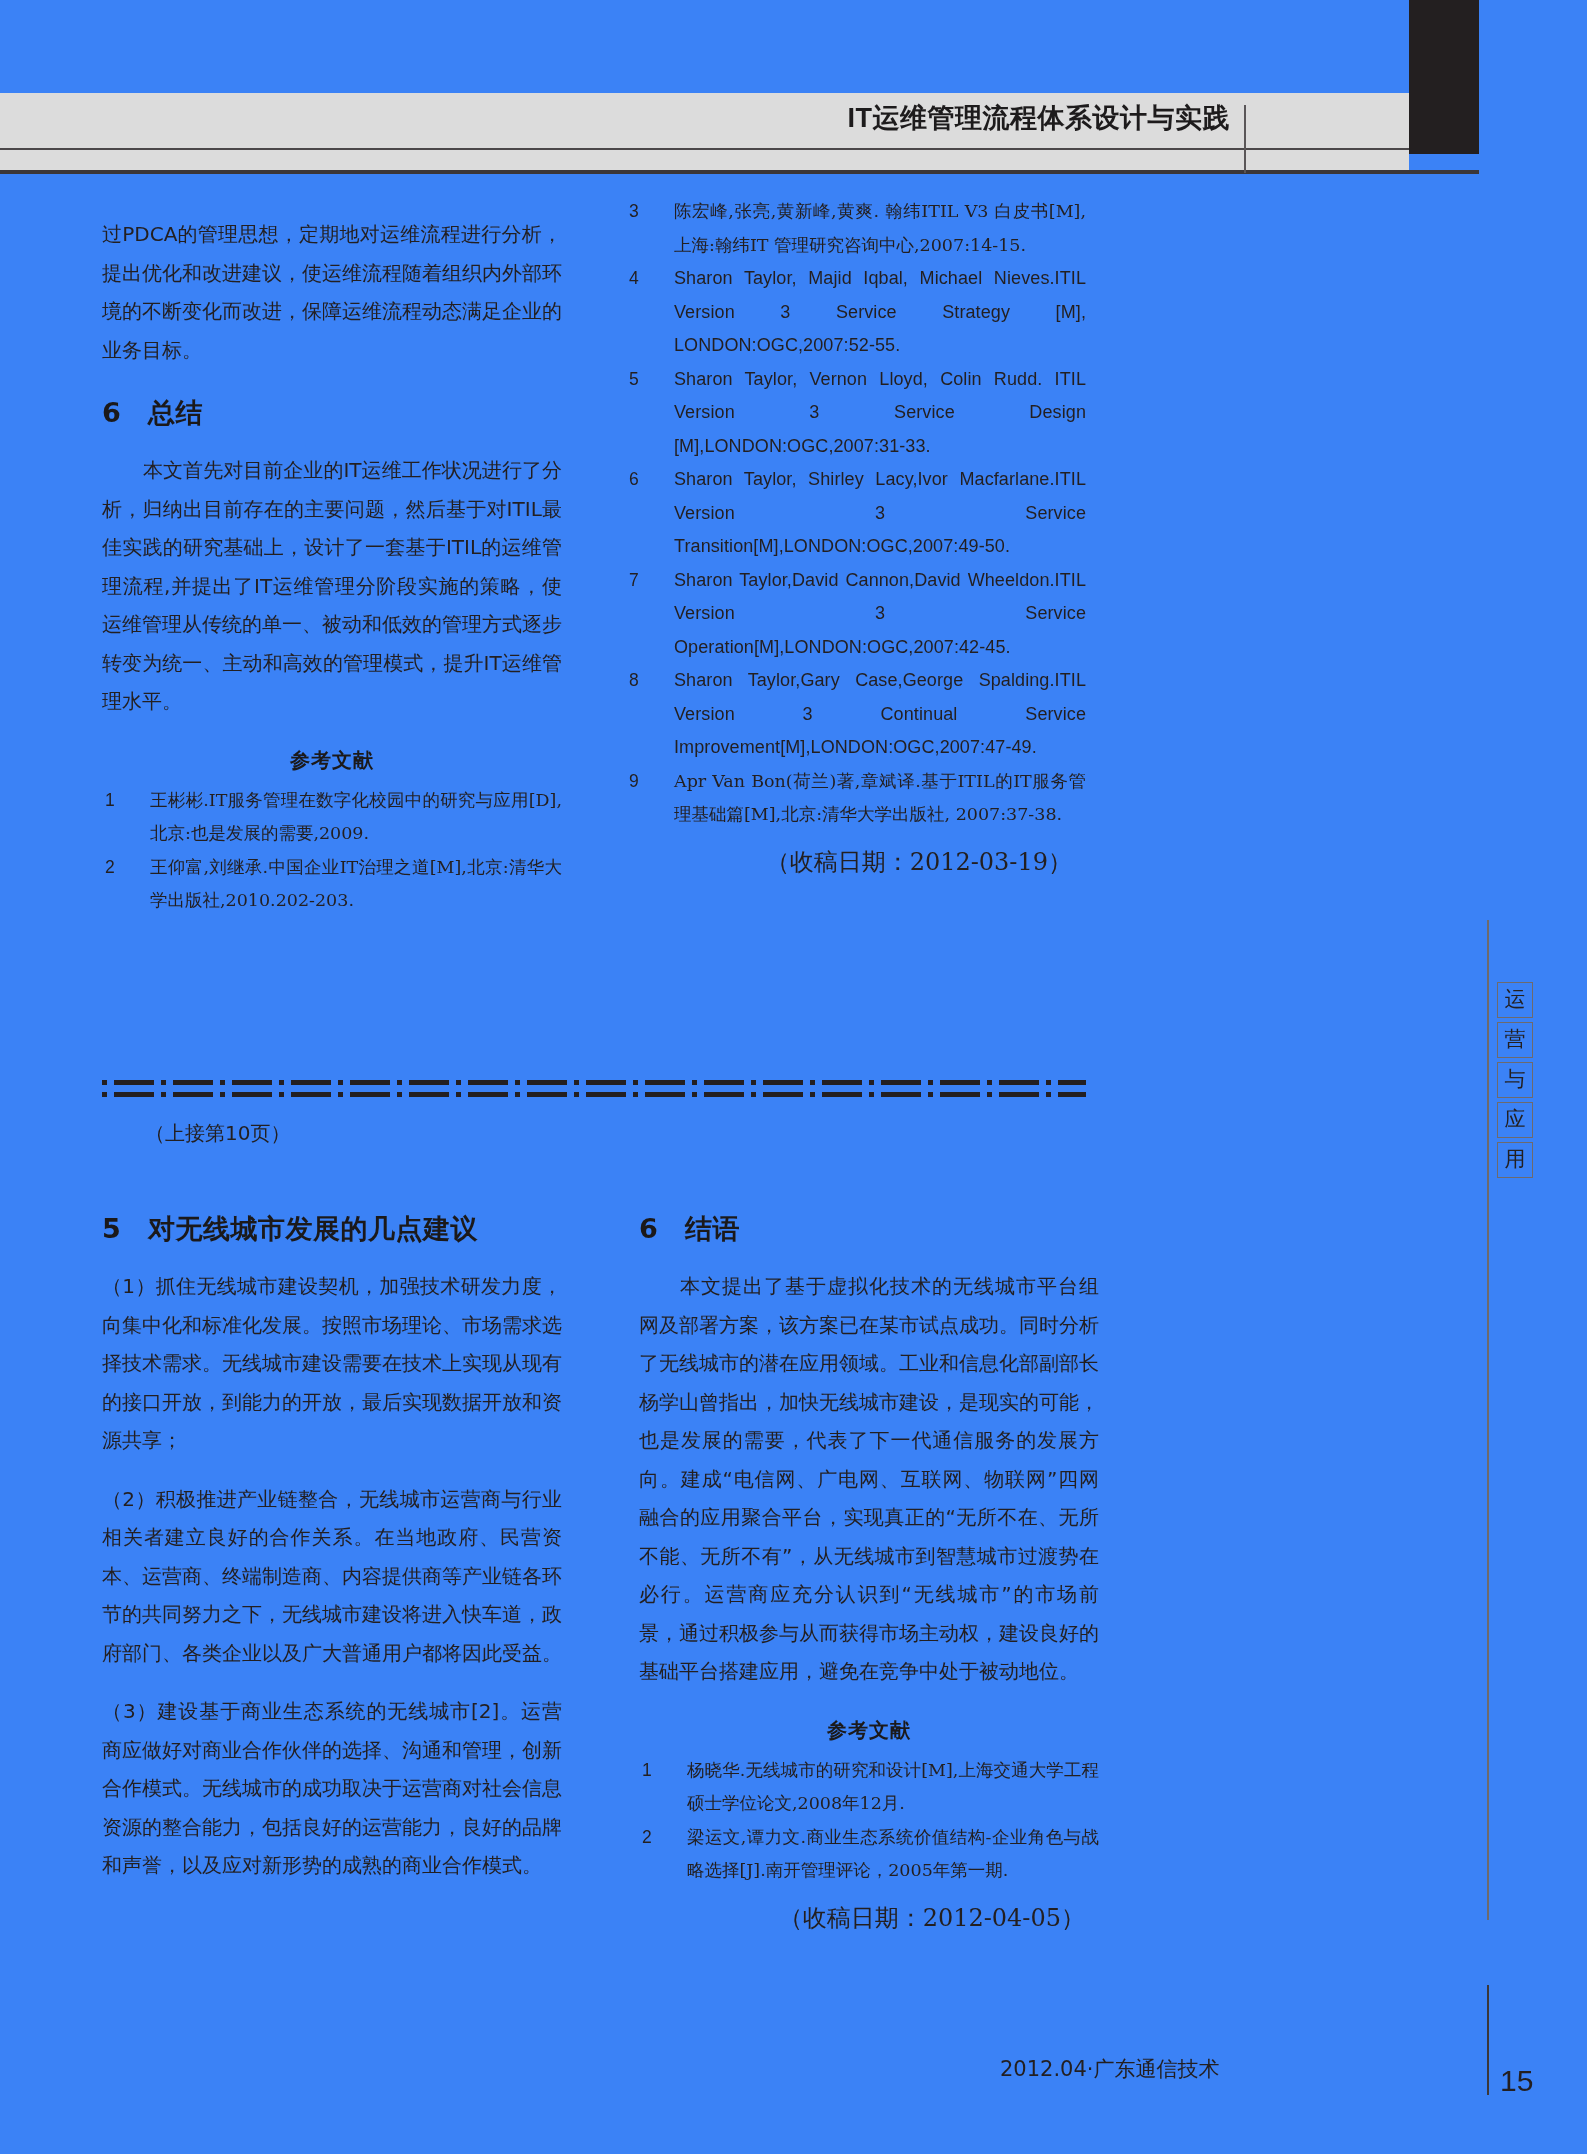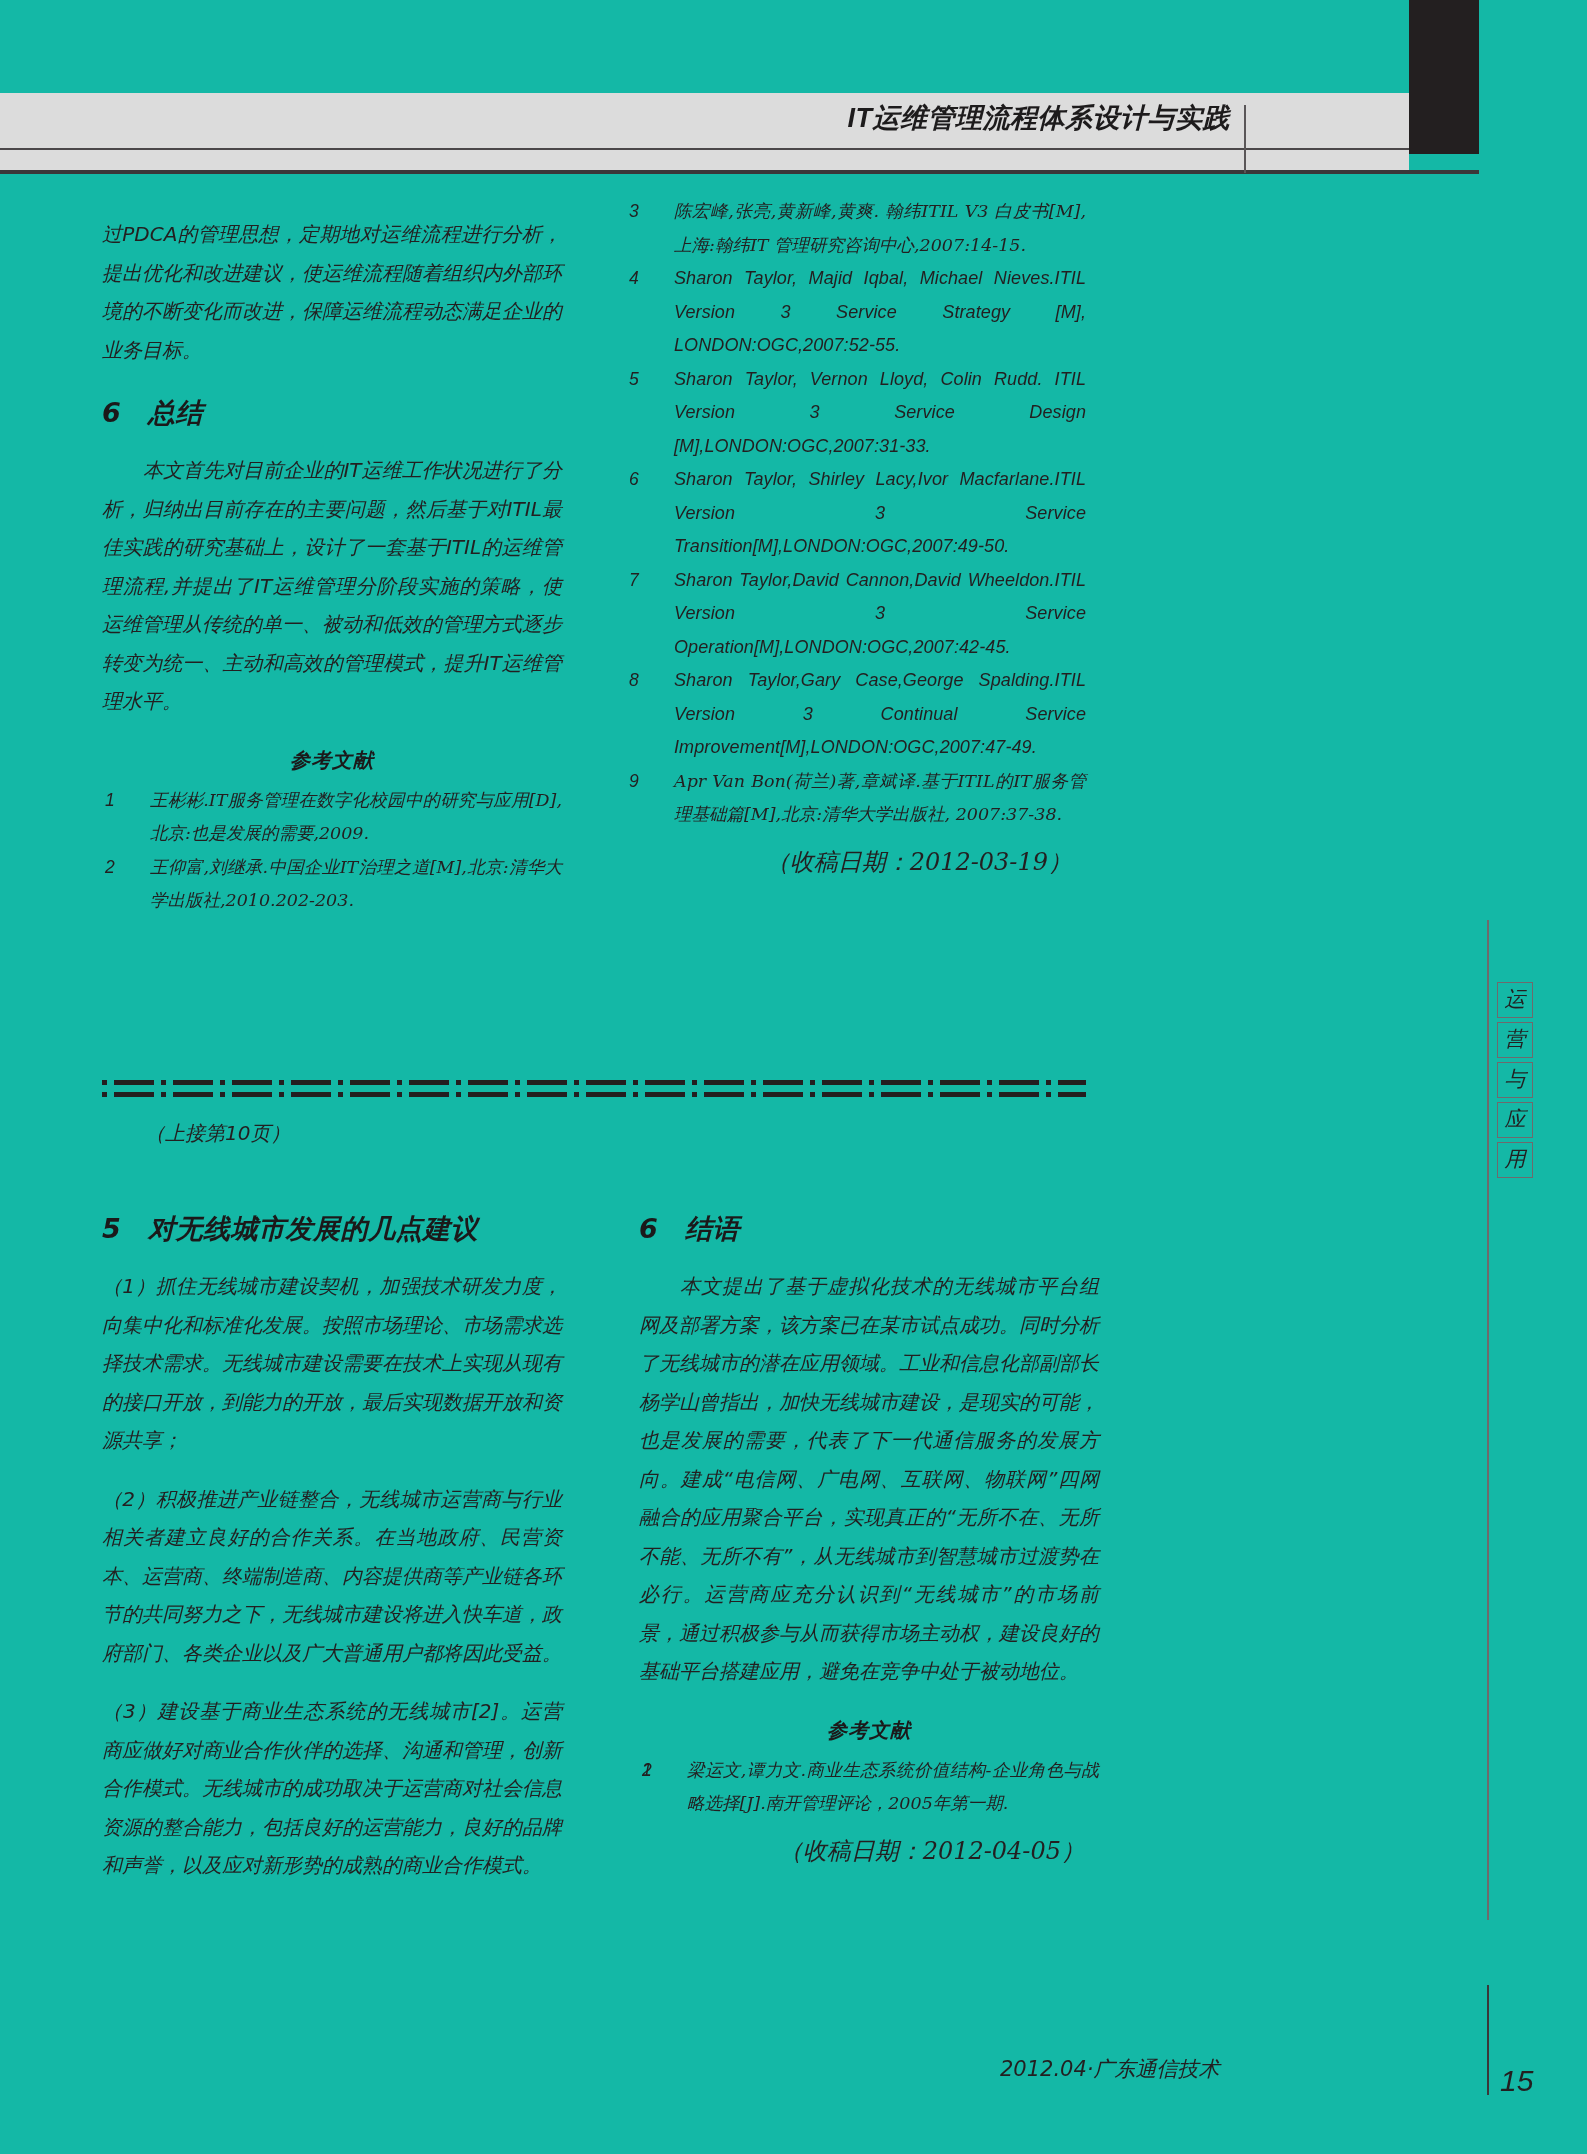--- a/index.html
+++ b/index.html
@@ -13,22 +13,21 @@
     position: relative;
     font-family: "Liberation Sans", "DejaVu Sans", sans-serif;
     color: #211f20;
     overflow: hidden;
   }
 
   
   .page {
     position: absolute;
     inset: 0;
-    background: #14b8a6;
-    font-style: italic;
+    background: #3b82f6;
   }
 
   
   .corner-block {
     position: absolute;
     top: 0;
     left: 1409px;
     width: 70px;
     height: 154px;
     background: #231f20;
@@ -352,20 +351,21 @@
       <span class="num">6</span><span>结语</span>
     </h2>
 
     <p class="body-cn indent">本文提出了基于虚拟化技术的无线城市平台组网及部署方案，该方案已在某市试点成功。同时分析了无线城市的潜在应用领域。工业和信息化部副部长杨学山曾指出，加快无线城市建设，是现实的可能，也是发展的需要，代表了下一代通信服务的发展方向。建成“电信网、广电网、互联网、物联网”四网融合的应用聚合平台，实现真正的“无所不在、无所不能、无所不有”，从无线城市到智慧城市过渡势在必行。运营商应充分认识到“无线城市”的市场前景，通过积极参与从而获得市场主动权，建设良好的基础平台搭建应用，避免在竞争中处于被动地位。</p>
 
     <div class="ref-title">参考文献</div>
 
     <ul class="ref-list">
       <li class="ref-item">
         <span class="idx">1</span>
+        <span>杨晓华.无线城市的研究和设计[M],上海交通大学工程硕士学位论文,2008年12月.</span>
       </li>
       <li class="ref-item">
         <span class="idx">2</span>
         <span>梁运文,谭力文.商业生态系统价值结构-企业角色与战略选择[J].南开管理评论，2005年第一期.</span>
       </li>
     </ul>
     <div class="recv-date">（收稿日期：2012-04-05）</div>
   </div>
 
   <div class="vtab-rule"></div>

